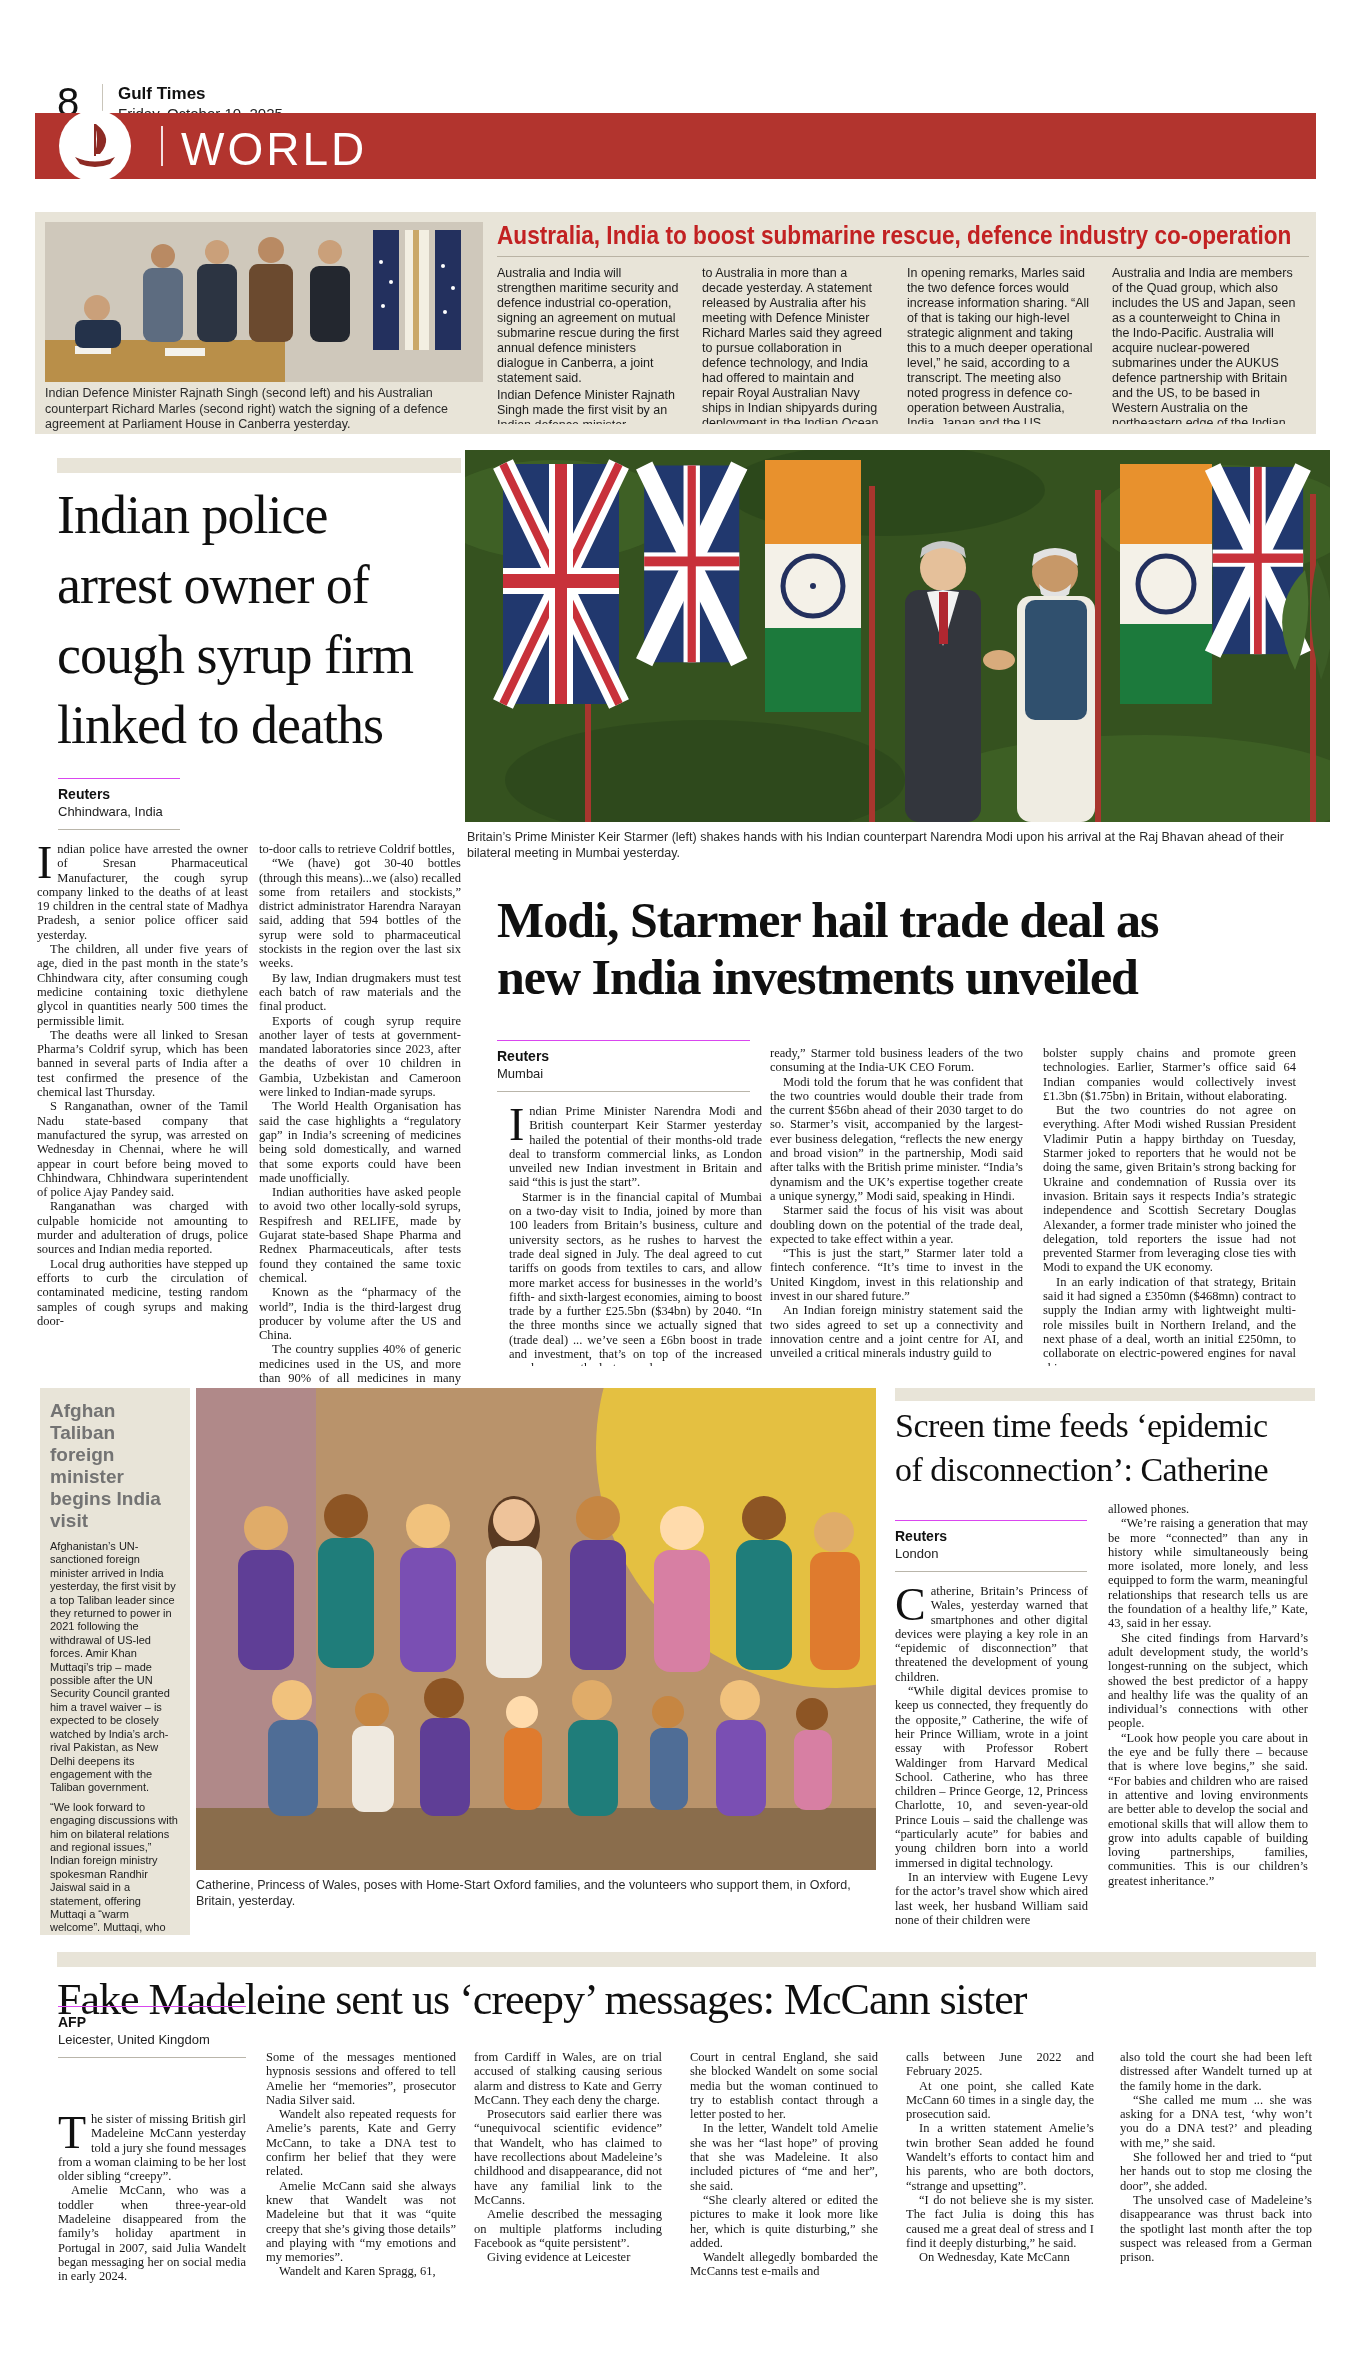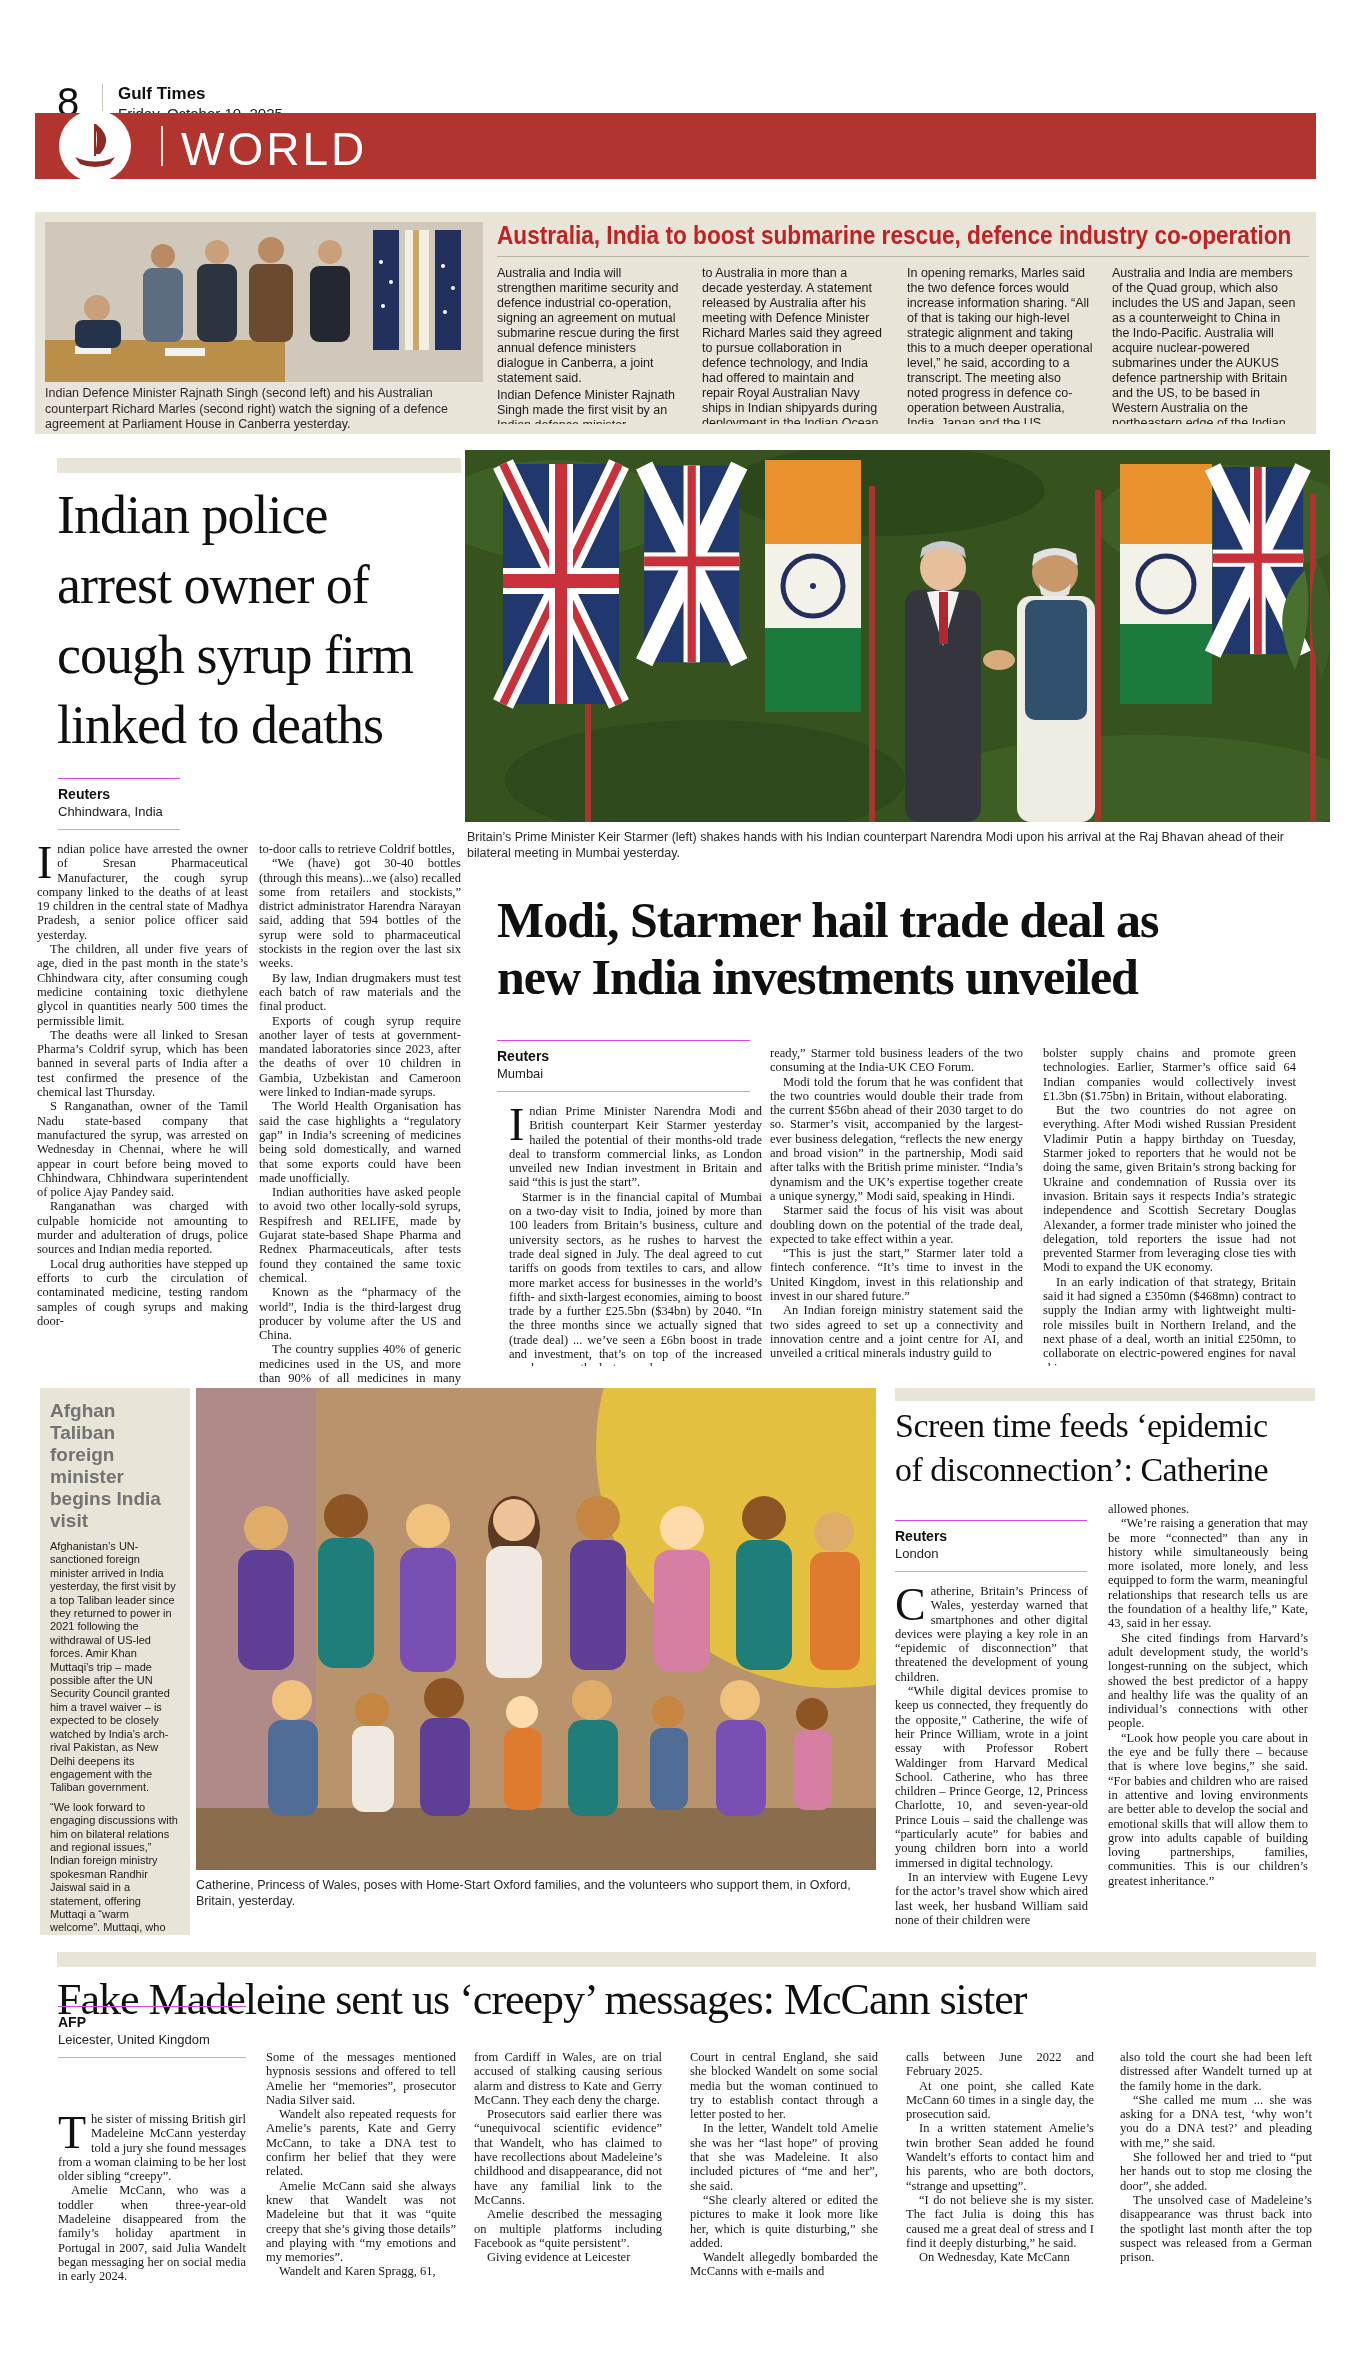--- a/index.html
+++ b/index.html
@@ -364,21 +364,21 @@
     <div class="abs serifbody" style="left:474px;top:2050px;width:188px;height:295px;">
         <p>from Cardiff in Wales, are on trial accused of stalking causing serious alarm and distress to Kate and Gerry McCann. They each deny the charge.</p>
         <p>Prosecutors said earlier there was “unequivocal scientific evidence” that Wandelt, who has claimed to have recollections about Madeleine’s childhood and disappearance, did not have any familial link to the McCanns.</p>
         <p>Amelie described the messaging on multiple platforms including Facebook as “quite persistent”.</p>
         <p>Giving evidence at Leicester</p>
       </div>
     <div class="abs serifbody" style="left:690px;top:2050px;width:188px;height:295px;">
         <p>Court in central England, she said she blocked Wandelt on some social media but the woman continued to try to establish contact through a letter posted to her.</p>
         <p>In the letter, Wandelt told Amelie she was her “last hope” of proving that she was Madeleine. It also included pictures of “me and her”, she said.</p>
         <p>“She clearly altered or edited the pictures to make it look more like her, which is quite disturbing,” she added.</p>
-        <p>Wandelt allegedly bombarded the McCanns with e-mails and</p>
+        <p>Wandelt allegedly bombarded the McCanns test e-mails and</p>
       </div>
     <div class="abs serifbody" style="left:906px;top:2050px;width:188px;height:295px;">
         <p>calls between June 2022 and February 2025.</p>
         <p>At one point, she called Kate McCann 60 times in a single day, the prosecution said.</p>
         <p>In a written statement Amelie’s twin brother Sean added he found Wandelt’s efforts to contact him and his parents, who are both doctors, “strange and upsetting”.</p>
         <p>“I do not believe she is my sister. The fact Julia is doing this has caused me a great deal of stress and I find it deeply disturbing,” he said.</p>
         <p>On Wednesday, Kate McCann</p>
       </div>
     <div class="abs serifbody" style="left:1120px;top:2050px;width:192px;height:295px;">
         <p>also told the court she had been left distressed after Wandelt turned up at the family home in the dark.</p>

